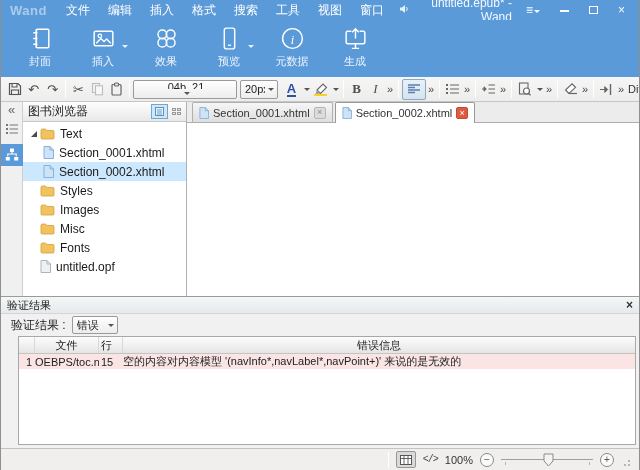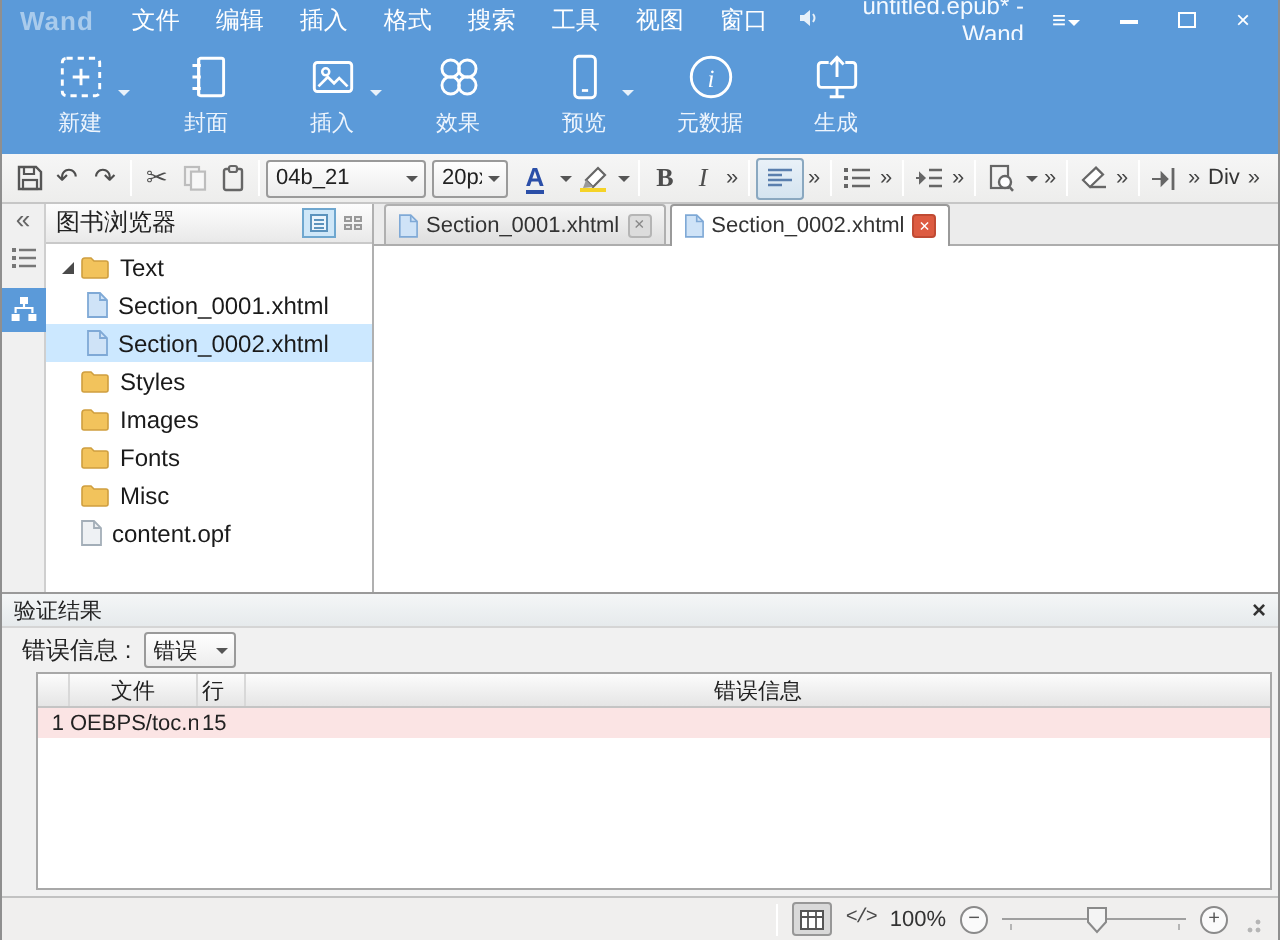--- a/index.html
+++ b/index.html
@@ -27,21 +27,21 @@
   .big-label { color:#eef5fd; font-size:11px; margin-top:2px; white-space:nowrap; }
   .dd-arrow { position:absolute; right:0px; top:20px; border:3.5px solid transparent; border-top-color:#e8f1fa; }
 
   
   .fmtbar { height:25px; background:linear-gradient(#f6f6f6,#ededec); border-bottom:1px solid #c6c6c6; display:flex; align-items:center; padding-left:4px; flex-shrink:0; overflow:hidden; }
   .fbtn { width:19px; height:20px; display:flex; align-items:center; justify-content:center; color:#4e4e4e; font-size:13px; flex-shrink:0; border-radius:2px; }
   .fsep { width:1px; height:18px; background:#d2d2d2; border-right:1px solid #fff; margin:0 3px; flex-shrink:0; }
   .combo { height:19px; background:linear-gradient(#fefefe,#ededed); border:1px solid #9a9a9a; border-radius:2px; display:flex; align-items:center; font-size:11px; color:#222; padding:0 2px 0 4px; flex-shrink:0; }
   .combo .cval { flex:1; overflow:hidden; white-space:nowrap; }
   .combo-arrow { border:3.5px solid transparent; border-top-color:#555; margin:3px 1px 0 3px; }
-  .font-combo { width:80px; margin-right:3px; }
+  .font-combo { width:104px; margin-right:3px;flex-direction:column; }
   .size-combo { width:38px; margin-right:4px; }
   .colorA { color:#2b4fa8; font-weight:bold; font-size:13px; border-bottom:2px solid #2b4fa8; line-height:13px; }
   .ovf { font-size:11px; color:#444; width:10px; text-align:center; flex-shrink:0; }
   .bold-b { font-weight:bold; font-family:"Liberation Serif","DejaVu Serif",serif; font-size:13px; }
   .ital-i { font-style:italic; font-family:"Liberation Serif","DejaVu Serif",serif; font-size:13px; }
   .pressed-btn { border:1px solid #8aa8c0; background:linear-gradient(#e9f1f8,#d4e4f0); border-radius:2px; width:24px; height:21px; display:flex; align-items:center; justify-content:center; flex-shrink:0; }
   .div-label { font-size:11px; color:#333; flex-shrink:0; padding:0 2px; }
 
   
   .mainrow { height:194px; display:flex; flex-shrink:0; background:#fff; }
@@ -141,28 +141,20 @@
       <span class="wbtn"><span>≡</span><span class="tiny-arrow"></span></span>
       <span class="wbtn"><span class="min-glyph"></span></span>
       <span class="wbtn"><span class="max-glyph"></span></span>
       <span class="wbtn"><span>×</span></span>
     </div>
   </div>
 
   <div class="bigbar">
     <div class="big-item">
       <svg width="27" height="27" viewBox="0 0 26 26">
-          <rect x="4" y="4" width="18" height="18" rx="2" fill="none" stroke="#fff" stroke-width="1.4" stroke-dasharray="3 2.4"></rect>
-          <path d="M13 9v8M9 13h8" stroke="#fff" stroke-width="1.4"></path>
-        </svg>
-      <span class="dd-arrow"></span>
-      <span class="big-label">新建</span>
-    </div>
-    <div class="big-item">
-      <svg width="27" height="27" viewBox="0 0 26 26">
           <rect x="9" y="4" width="12" height="18" rx="1" fill="none" stroke="#fff" stroke-width="1.4"></rect>
           <path d="M9 4v18" stroke="#fff" stroke-width="1.4"></path>
           <path d="M6 7.5h4M6 13h4M6 18.5h4" stroke="#fff" stroke-width="1.4"></path>
         </svg>
       <span class="big-label">封面</span>
     </div>
     <div class="big-item">
       <svg width="27" height="27" viewBox="0 0 26 26">
           <rect x="4" y="6" width="18" height="14" rx="1.5" fill="none" stroke="#fff" stroke-width="1.4"></rect>
           <circle cx="9.5" cy="10.5" r="1.7" fill="none" stroke="#fff" stroke-width="1.2"></circle>
@@ -405,40 +397,40 @@
           </span>
           <span>Images</span>
         </div>
         <div class="trow t-ind0">
           <span class="t-arrow"></span>
           <span class="t-icon">
             <svg width="15" height="12" viewBox="0 0 15 12">
                 <path d="M1 2.5Q1 1 2.5 1h3L7 2.5h6Q14 2.5 14 3.5v6.5Q14 11 13 11H2Q1 11 1 10z" fill="#f2c35c" stroke="#cf9f3f" stroke-width="0.8"></path>
               </svg>
           </span>
-          <span>Fonts</span>
+          <span>Misc</span>
         </div>
         <div class="trow t-ind0">
           <span class="t-arrow"></span>
           <span class="t-icon">
             <svg width="15" height="12" viewBox="0 0 15 12">
                 <path d="M1 2.5Q1 1 2.5 1h3L7 2.5h6Q14 2.5 14 3.5v6.5Q14 11 13 11H2Q1 11 1 10z" fill="#f2c35c" stroke="#cf9f3f" stroke-width="0.8"></path>
               </svg>
           </span>
-          <span>Misc</span>
+          <span>Fonts</span>
         </div>
         <div class="trow t-ind0">
           <span class="t-arrow"></span>
           <span class="t-icon">
             <svg width="11" height="13" viewBox="0 0 11 13">
                 <path d="M1 .5h6l3.5 3.5v8.5H1z" fill="#eef1f4" stroke="#a3aeb8" stroke-width="0.9"></path>
                 <path d="M7 .5V4h3.5" fill="none" stroke="#a3aeb8" stroke-width="0.9"></path>
               </svg>
           </span>
-          <span>content.opf</span>
+          <span>untitled.opf</span>
         </div>
       </div>
     </div>
 
     <div class="editor">
       <div class="tabbar">
         <div class="tab">
           <svg width="10" height="12" viewBox="0 0 11 13">
               <path d="M1 .5h6l3.5 3.5v8.5H1z" fill="#cfe3f7" stroke="#7fa9d6" stroke-width="0.9"></path>
               <path d="M7 .5V4h3.5" fill="none" stroke="#7fa9d6" stroke-width="0.9"></path>
@@ -462,37 +454,38 @@
       <div class="editor-body"></div>
     </div>
   </div>
 
   <div class="validation">
     <div class="v-header">
       <span class="v-title">验证结果</span>
       <span class="v-close">×</span>
     </div>
     <div class="v-filter">
-      <span>错误信息 :</span>
+      <span>验证结果 :</span>
       <span class="combo v-combo">
         <span class="cval">错误</span>
         <span class="combo-arrow"></span>
       </span>
     </div>
     <div class="v-table">
       <div class="v-thead">
         <span class="th col-num"></span>
         <span class="th col-file">文件</span>
         <span class="th col-line">行</span>
         <span class="th col-msg no-b">错误信息</span>
       </div>
       <div class="v-row">
         <span class="td num">1</span>
         <span class="td file">OEBPS/toc.ncx</span>
         <span class="td line">15</span>
+        <span class="td msg">空的内容对内容模型 '(navInfo*,navLabel*,navPoint+)' 来说的是无效的</span>
       </div>
     </div>
   </div>
 
   <div class="statusbar">
     <span class="sb-sep"></span>
     <span class="sb-tablebtn">
       <svg width="12" height="10" viewBox="0 0 12 10">
           <rect x="0.5" y="0.5" width="11" height="9" fill="#fff" stroke="#555"></rect>
           <path d="M0.5 3.5h11M4 0.5v9M8 0.5v9" stroke="#555" stroke-width="0.9"></path>

